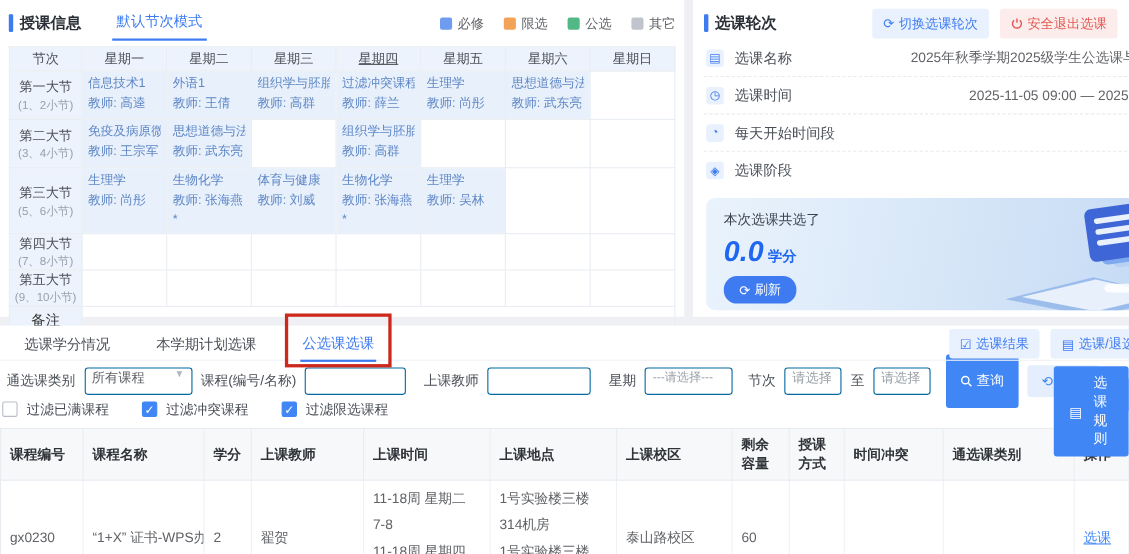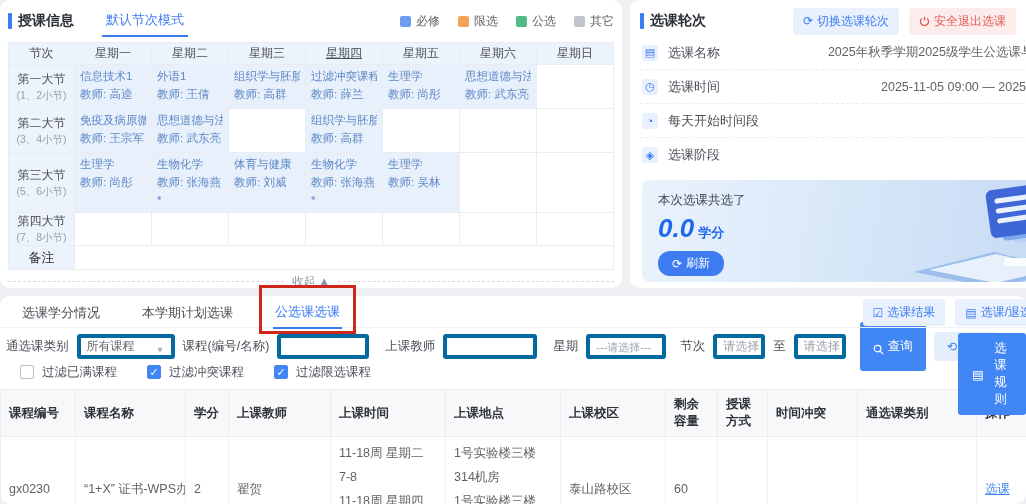--- a/index.html
+++ b/index.html
@@ -1,18 +1,18 @@
 <!DOCTYPE html>
 <html><head>
 <meta charset="utf-8">
 <style>
   * { margin:0; padding:0; box-sizing:border-box; }
   html,body { width:1026px; height:504px; overflow:hidden; background:#eef0f4;
     font-family:"Liberation Sans","DejaVu Sans",sans-serif; font-size:13px; color:#333; }
-  .panel { background:#fff; position:absolute;border-radius:10px; }
+  .panel { background:#fff; position:absolute; }
 
   
   #left-panel { left:0; top:0; width:622px; height:288px; padding:6px 8px 0 8px; }
   .panel-header { display:flex; align-items:center; height:30px; }
   .blue-bar { width:4px; height:16px; background:#3e7bf0; margin-right:6px; border-radius:1px; }
   .panel-title { font-size:14px; font-weight:bold; color:#2b2f36; }
   .mode-tab { margin-left:28px; font-size:13px; color:#3e7bf0; padding:6px 4px; border-bottom:2px solid #3e7bf0; cursor:pointer; }
   .legend { margin-left:auto; display:flex; align-items:center; gap:18px; }
   .legend-item { display:flex; align-items:center; gap:5px; font-size:12px; color:#606266; }
   .legend-swatch { width:11px; height:11px; border-radius:2px; display:inline-block; }
@@ -55,32 +55,32 @@
 
   
   #bottom-section { left:0; top:296px; width:1026px; height:208px; }
   .tabs-row { position:relative; display:flex; align-items:center; height:32px; padding-left:20px; border-bottom:1px solid #f0f2f5; }
   .sel-tab { font-size:13px; color:#4a4f57; margin-right:38px; padding:8px 2px 6px; cursor:pointer; position:relative; white-space:nowrap; }
   .sel-tab.active { color:#3e7bf0; border-bottom:2px solid #3e7bf0; }
   .red-box { position:absolute; left:-14px; right:-14px; top:-10px; bottom:-7px; border:3px solid #ce281d; pointer-events:none; }
   .tabs-right { position:absolute; right:-40px; top:3px; display:flex; gap:10px; }
   .filter-row { display:flex; align-items:center; height:30px; margin-top:3px; padding-left:6px; gap:8px; white-space:nowrap; }
   .filter-label { font-size:12.5px; color:#4a4f57; }
-  .f-input, .f-select { height:25px; border:4px solid #0369a1; border-radius:3px; font-size:12px; color:#606266;
-    padding:0 6px; background:#fff; display:inline-flex; align-items:flex-end; }
+  .f-input, .f-select { height:25px; border:1px solid #0369a1; border-radius:3px; font-size:12px; color:#606266;
+    padding:0 6px; background:#fff; display:inline-flex; align-items:flex-start; }
   .f-select { justify-content:space-between; cursor:pointer; }
   .f-select .arrow { color:#b2b8c2; font-size:9px; margin-left:6px; }
-  .btn-query { display:inline-flex; align-items:flex-end; gap:4px; background:#4086f4; color:#fff; border:none;
+  .btn-query { display:inline-flex; align-items:center; gap:4px; background:#4086f4; color:#fff; border:none;
     border-radius:3px; font-size:12.5px; padding:16px 13px; cursor:pointer; margin-left:6px; }
   .btn-reset { display:inline-flex; align-items:center; gap:4px; background:#e4eefc; color:#4086f4; border:none;
     border-radius:3px; font-size:12.5px; padding:6px 13px; cursor:pointer; }
   .btn-rules { position:absolute; left:958px; top:37px; display:inline-flex; align-items:center; gap:5px;
     background:#4086f4; color:#fff; border:none; border-radius:3px; font-size:12.5px; padding:7px 14px; cursor:pointer; z-index:2; }
   .float-circle { position:absolute; left:1008px; top:48px; width:30px; height:30px; border-radius:50%; background:#9dc0f5; }
-  .checkbox-row { display:flex; align-items:center; height:22px; padding-left:20px; gap:8px; }
+  .checkbox-row { display:flex; align-items:center; height:22px; padding-left:2px; gap:8px; }
   .cbx { width:14px; height:14px; border-radius:2px; border:1px solid #b8bdc6; background:#fff; display:inline-flex;
     align-items:center; justify-content:center; cursor:pointer; font-size:11px; color:#fff; }
   .cbx.checked { background:#4086f4; border-color:#4086f4; }
   .cbx-label { font-size:12.5px; color:#4a4f57; margin-right:22px; }
 
   table.course-table { border-collapse:collapse; table-layout:fixed; width:1026px; margin-top:6px; }
   .course-table th { background:#f7f8fa; border:1px solid #e9edf2; border-left:none; font-size:12.5px; color:#303338;
     text-align:left; padding:6px 8px; font-weight:bold; }
   .course-table td { border:1px solid #eef1f6; border-left:none; font-size:12.5px; color:#606266;
     padding:4px 8px; vertical-align:middle; }
@@ -237,20 +237,33 @@
               <div class="c-teacher">教师: 吴林</div>
             </div>
           </td>
           <td></td>
           <td></td>
         </tr>
         <tr class="row-short">
           <th class="period-cell">
             <span class="period-name">第四大节</span>
             <span class="period-sub">(7、8小节)</span>
+          </th>
+          <td></td>
+          <td></td>
+          <td></td>
+          <td></td>
+          <td></td>
+          <td></td>
+          <td></td>
+        </tr>
+        <tr class="row-short">
+          <th class="period-cell">
+            <span class="period-name">第五大节</span>
+            <span class="period-sub">(9、10小节)</span>
           </th>
           <td></td>
           <td></td>
           <td></td>
           <td></td>
           <td></td>
           <td></td>
           <td></td>
         </tr>
         <tr class="remark-row">

